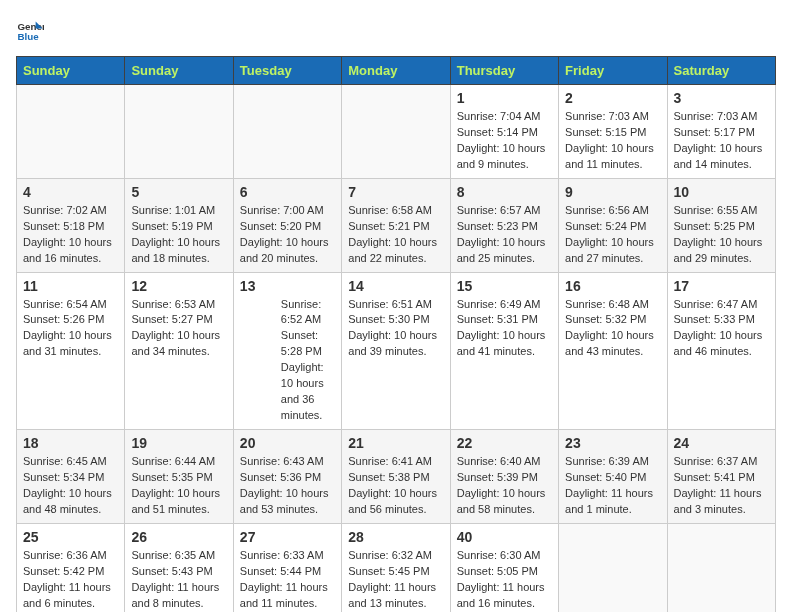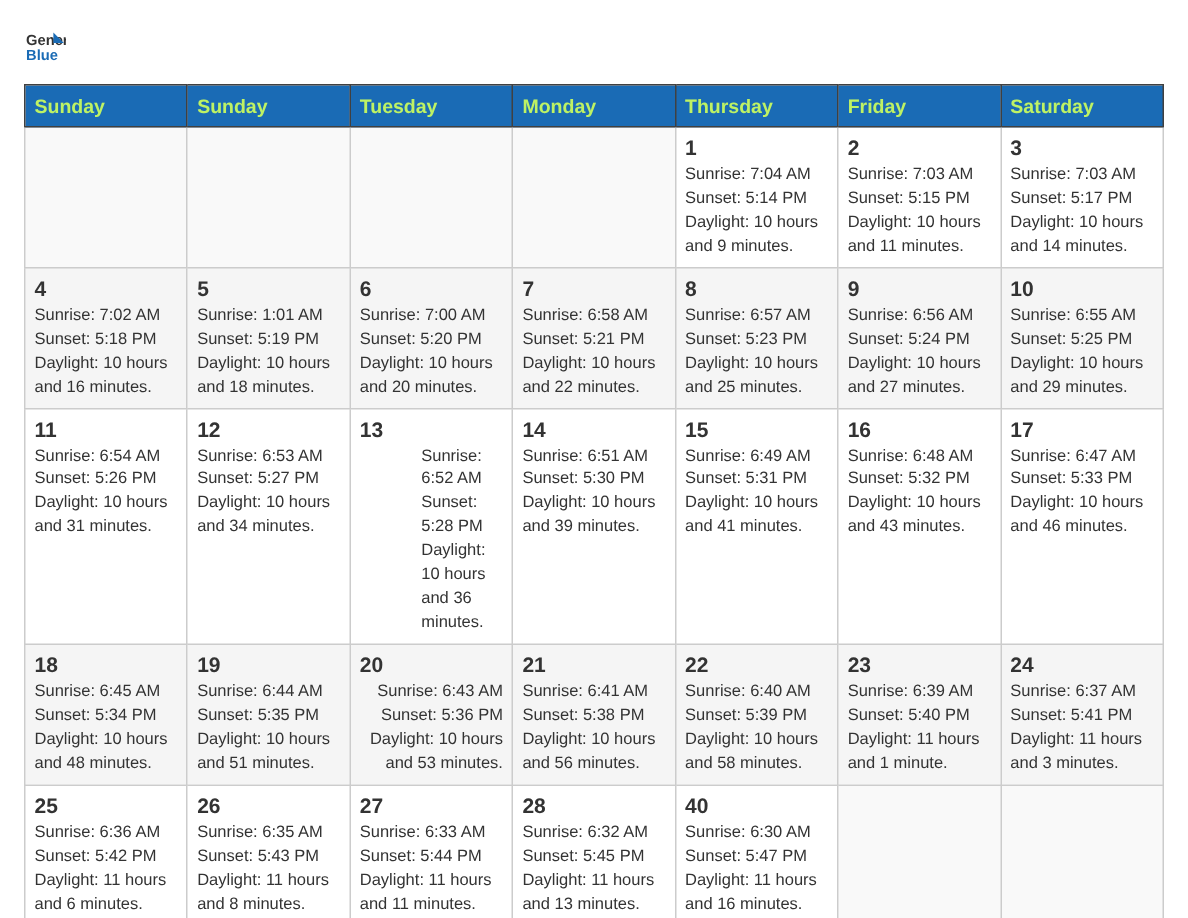--- a/index.html
+++ b/index.html
@@ -255,21 +255,21 @@
         </td>
         <td>
           <span class="day-num">19</span>
           <div class="cell-content" style="white-space: pre-line;">Sunrise: 6:44 AM
 Sunset: 5:35 PM
 Daylight: 10 hours
 and 51 minutes.</div>
         </td>
         <td>
           <span class="day-num">20</span>
-          <div class="cell-content" style="white-space: pre-line; text-align: right;">Sunrise: 6:43 AM
+          <div class="cell-content" style="white-space: pre-line;">Sunrise: 6:43 AM
 Sunset: 5:36 PM
 Daylight: 10 hours
 and 53 minutes.</div>
         </td>
         <td>
           <span class="day-num">21</span>
           <div class="cell-content" style="white-space: pre-line;">Sunrise: 6:41 AM
 Sunset: 5:38 PM
 Daylight: 10 hours
 and 56 minutes.</div>
@@ -321,21 +321,21 @@
         <td>
           <span class="day-num">28</span>
           <div class="cell-content" style="white-space: pre-line;">Sunrise: 6:32 AM
 Sunset: 5:45 PM
 Daylight: 11 hours
 and 13 minutes.</div>
         </td>
         <td>
           <span class="day-num">40</span>
           <div class="cell-content" style="white-space: pre-line;">Sunrise: 6:30 AM
-Sunset: 5:47 PM
+Sunset: 5:05 PM
 Daylight: 11 hours
 and 16 minutes.</div>
         </td>
         <td class="empty"></td>
         <td class="empty"></td>
       </tr>
     </tbody>
 </table>
 
 </body></html>

